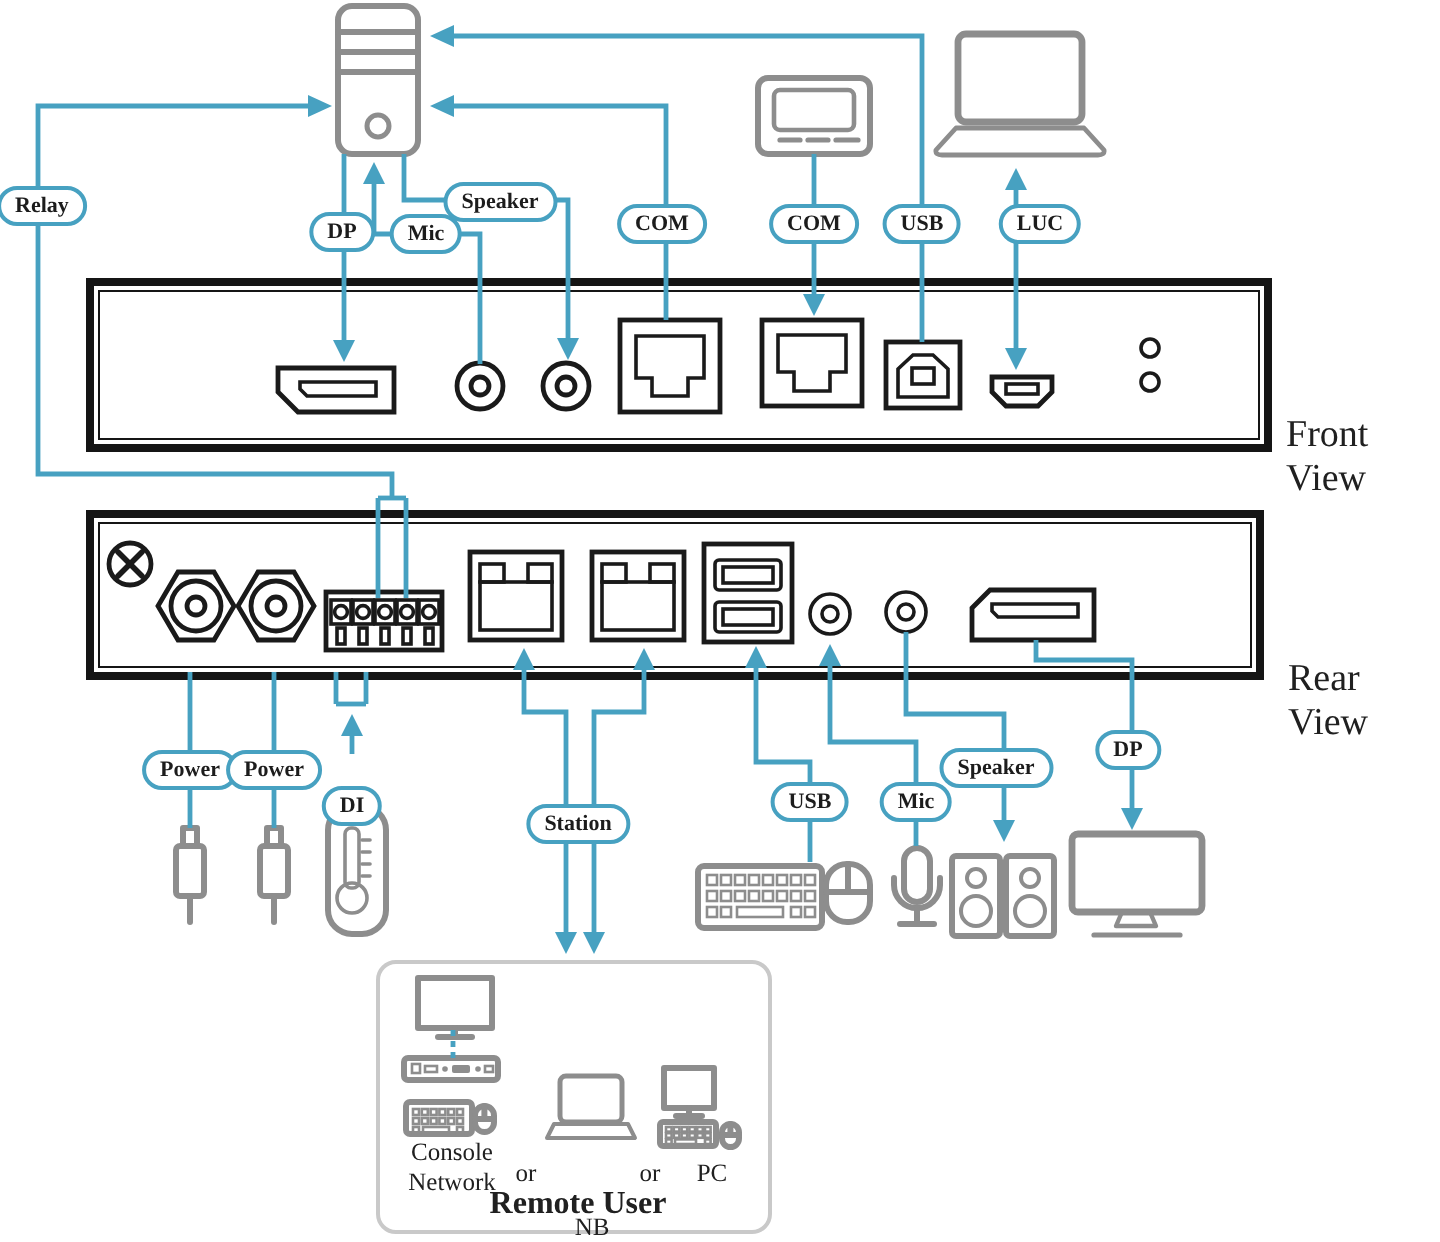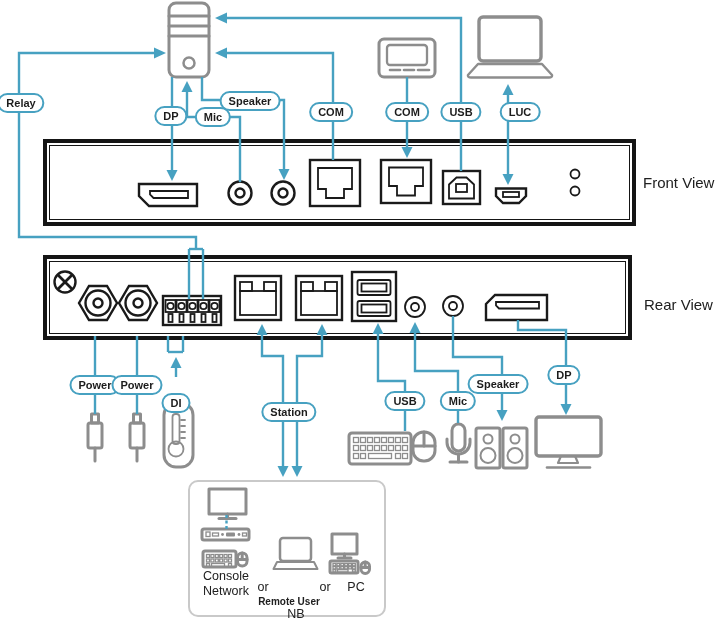--- a/index.html
+++ b/index.html
@@ -1,41 +1,41 @@
 <!DOCTYPE html>
 <html style="--line: #47a1c1; --panel: #151515; --port: #1a1a1a; --icon: #8d8d8d; --pill_text: #1c1c1c; --text: #202020; --box_border: #c9c9c9;"><head>
 <meta charset="utf-8">
 <style>
   html,body{margin:0;padding:0;background:#fff;}
   #stage{position:relative;width:720px;height:621px;background:#fff;overflow:hidden;
-         font-family:Liberation Sans, sans-serif;}
+         font-family:Liberation Serif, serif;}
   .panel{position:absolute;background:#fff;border:4px solid var(--panel,#151515);
          box-shadow:inset 0 0 0 2px #fff, inset 0 0 0 3px var(--panel,#151515);
          box-sizing:border-box;z-index:1;}
   #front-panel{left:43px;top:139px;width:593px;height:87px;}
   #rear-panel{left:43px;top:255px;width:589px;height:85px;}
   .rubox{position:absolute;left:188px;top:480px;width:198px;height:137px;
          border:2px solid var(--box_border,#c9c9c9);border-radius:10px;background:#fff;
          box-sizing:border-box;z-index:1;}
   svg.overlay{position:absolute;left:0;top:0;z-index:2;pointer-events:none;}
   .ln{stroke:var(--line,#47a1c1);stroke-width:2.4;fill:none;}
   .ar{fill:var(--line,#47a1c1);stroke:none;}
   .gi{stroke:var(--icon,#8d8d8d);fill:none;stroke-width:3;stroke-linejoin:round;stroke-linecap:round;}
   .gif{fill:var(--icon,#8d8d8d);stroke:none;}
   .ki{stroke:var(--icon,#8d8d8d);fill:none;stroke-width:1.3;}
   .pt{stroke:var(--port,#1a1a1a);fill:none;stroke-width:2.4;}
   .pt2{stroke:var(--port,#1a1a1a);fill:none;stroke-width:1.8;}
   .pill{position:absolute;transform:translate(-50%,-50%);background:#fff;
         border:2px solid var(--line,#47a1c1);border-radius:11px;padding:1px 7px;
         font-weight:bold;font-size:11px;line-height:14px;color:var(--pill_text,#1c1c1c);
         white-space:nowrap;z-index:3;}
-  .viewlabel{position:absolute;font-size:15px;color:var(--text,#202020);z-index:3;}
+  .viewlabel{position:absolute;font-size:19px;color:var(--text,#202020);z-index:3;margin-top:33px;}
   .rutext{position:absolute;transform:translate(-50%,-50%);font-size:12.5px;line-height:1.2;
           color:var(--text,#202020);text-align:center;white-space:pre-line;z-index:3;}
-  .rutitle{font-weight:bold;font-size:10px;}
+  .rutitle{font-weight:bold;font-size:16px;}
 </style>
 </head>
 <body>
 
 <div id="stage">
 
   <div id="front-panel" class="panel"></div>
   <div id="rear-panel" class="panel"></div>
   <div class="rubox"></div>
 

